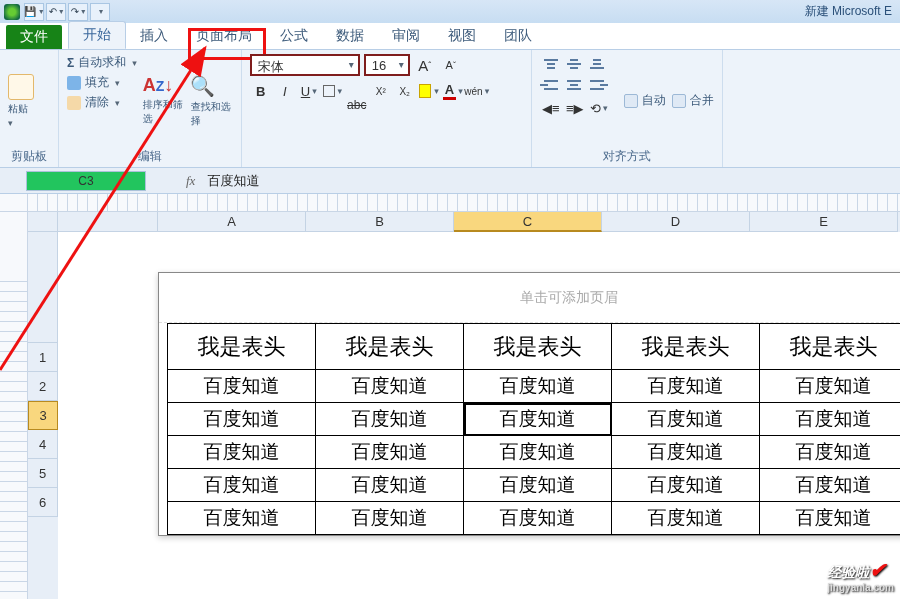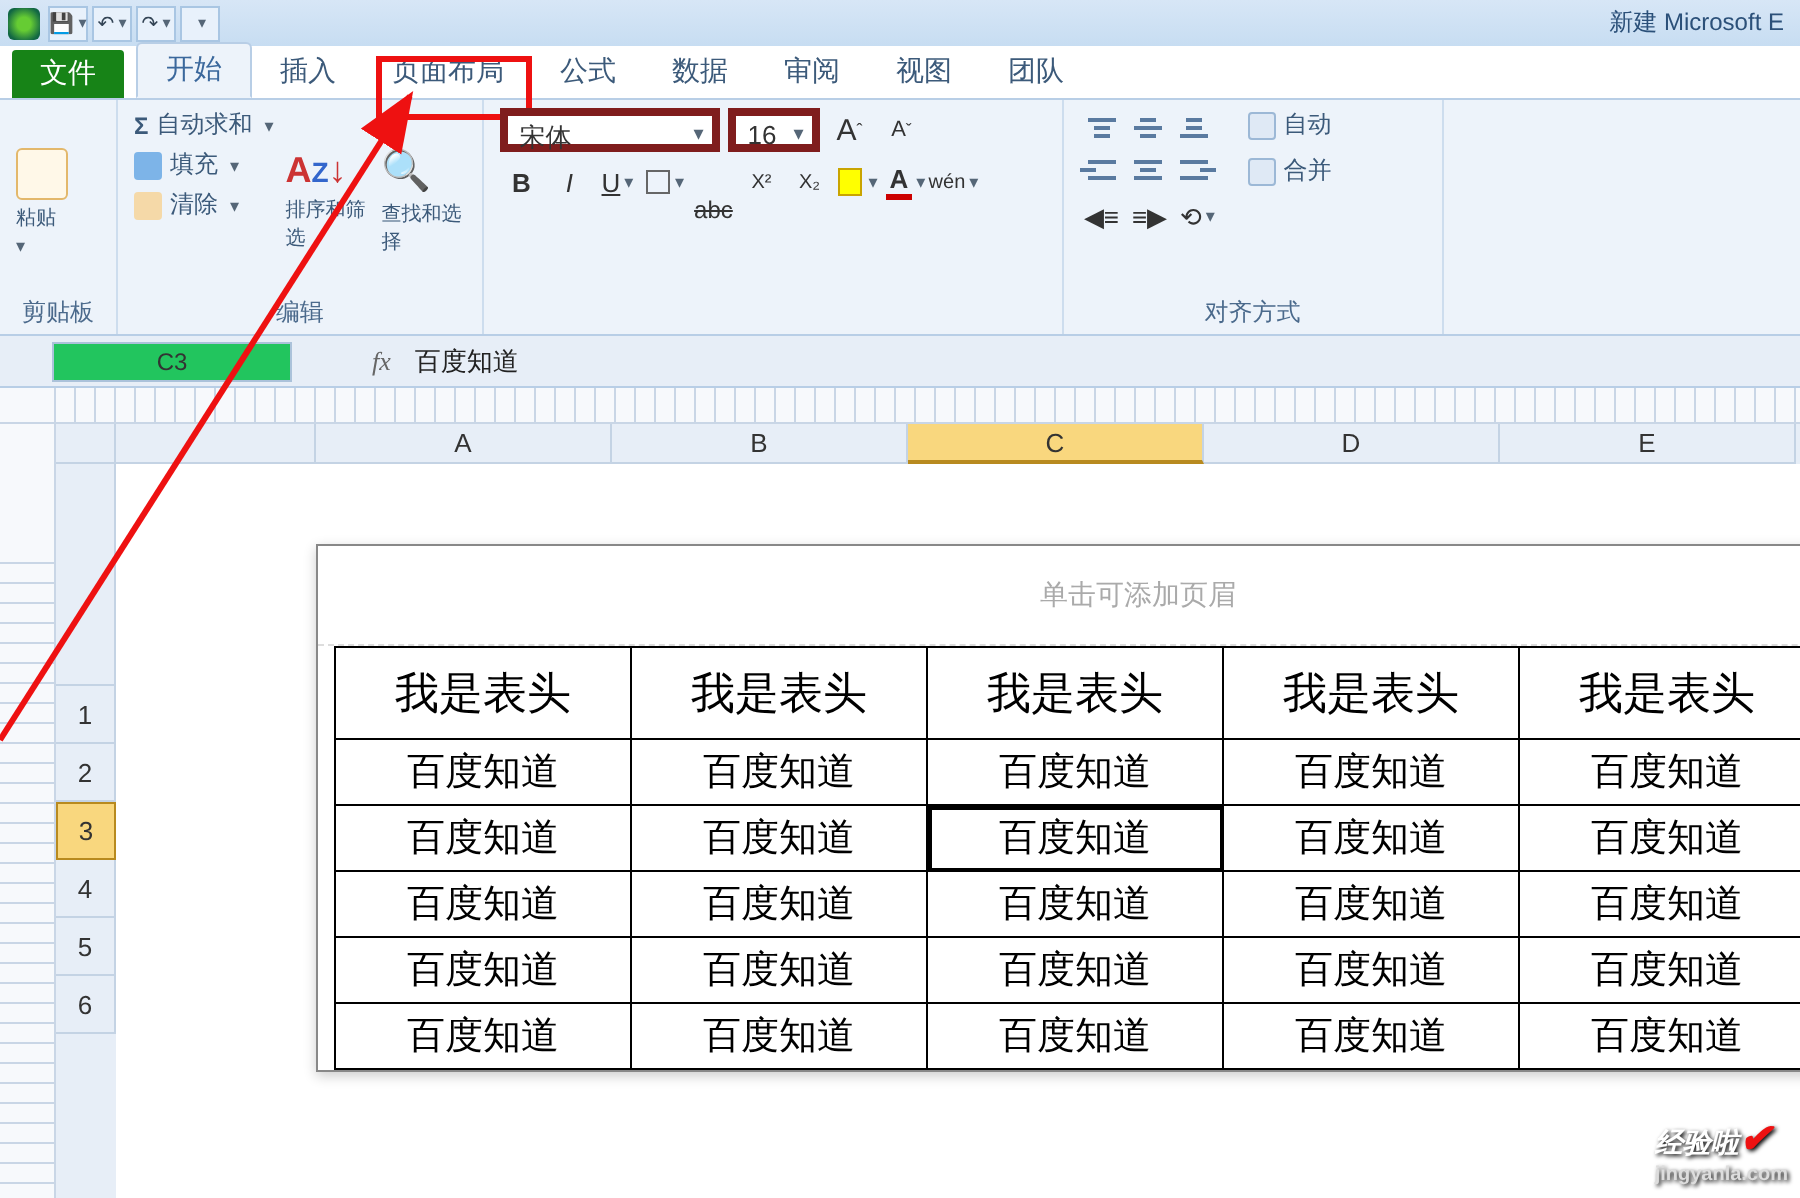--- a/index.html
+++ b/index.html
@@ -23,35 +23,35 @@
   .bigbtn span { font-size:10px; color:#3c5a7a;}
   .col { display:flex; flex-direction:column; gap:3px;}
   .smallbtn { display:flex; align-items:center; gap:4px; font-size:12px; color:#3c5a7a;}
   .ico-s { width:14px; height:14px; background:#e6a23c; border-radius:2px;}
   .ico-cut { background:linear-gradient(45deg,#999 40%,#f80 40%); }
   .ico-copy { background:#fff; border:1px solid #888; box-shadow:1px 1px 0 #ccc inset;}
   .ico-brush { background:#f7d98a; border:1px solid #c79a3a;}
   .drop::after { content:"▾"; font-size:9px; margin-left:2px; color:#567;}
   .font-box { display:flex; flex-direction:column; gap:4px;}
   .font-row1 { display:flex; gap:4px; align-items:center;}
-  .combo { height:22px; border:4px solid #7f1d1d; background:#fff; font-size:13px; padding:2px 16px 2px 6px; position:relative; color:#333;}
+  .combo { height:22px; border:2px solid #7f1d1d; background:#fff; font-size:13px; padding:2px 16px 2px 6px; position:relative; color:#333;}
   .combo::after { content:"▾"; position:absolute; right:4px; top:3px; font-size:10px; color:#567;}
   .fname { width:110px;}
   .fsize { width:46px;}
   .btn-ico { width:22px; height:22px; border:1px solid transparent; display:flex; align-items:center; justify-content:center; font-size:13px; color:#333;}
   .font-row2 { display:flex; gap:2px; align-items:center;}
   .char-abc { font-size:12px; text-decoration:line-through;margin-top:28px;}
   .sup { font-size:10px;}
   .color-under { border-bottom:3px solid #c00; font-weight:bold; font-size:13px; padding:0 2px;}
   .fill-btn { width:14px; height:14px; background:#ff0; border:1px solid #c9a400; margin-right:1px;}
   .align-grid { display:grid; grid-template-columns:repeat(3,22px); gap:1px;}
   .align-btn { width:22px; height:20px; display:flex; flex-direction:column; justify-content:center; gap:2px; align-items:center;}
   .al-line { width:14px; height:2px; background:#5a7aa0;}
   .al-line.s { width:8px;}
-  .wrap-col { display:flex; flex-direction:column; gap:6px; margin-left:8px;text-align:right;}
+  .wrap-col { display:flex; flex-direction:row; gap:6px; margin-left:8px;text-align:right;}
   .namebox-row { height:26px; background:#e7eef7; border-bottom:1px solid #b8cee6; display:flex; align-items:center;}
   .nameb { width:120px; height:20px; margin-left:26px; border:1px solid #abc2da; background:#22c55e; font-size:12px; padding:2px 6px; text-align:center; color:#333;}
   .fx-area { display:flex; align-items:center; margin-left:40px; gap:12px;}
   .fx-lbl { font-style:italic; font-size:13px; color:#666;font-family:Liberation Serif, serif;}
   .fx-val { font-size:13px; color:#222;}
   .ruler-h { height:18px; background:#f7f9fc; border-bottom:1px solid #c9d6e6; position:relative; display:flex;}
   .rh-corner { width:28px; border-right:1px solid #c9d6e6;}
   .rh-scale { flex:1; position:relative; background:repeating-linear-gradient(90deg,#f7f9fc 0,#f7f9fc 9px,#c9d6e6 9px,#c9d6e6 10px); font-size:9px; color:#666;}
   .page-area { display:flex; height: 387px;}
   .ruler-v { width:28px; background:#f7f9fc; border-right:1px solid #c9d6e6; position:relative;}

